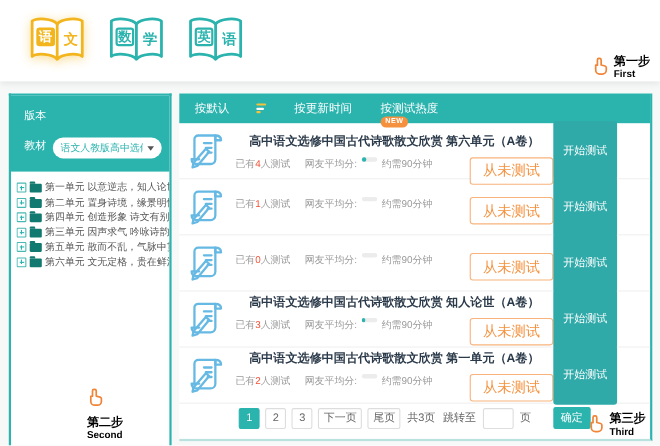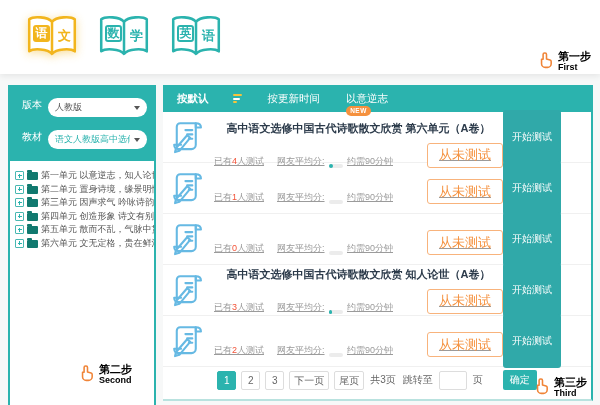--- a/index.html
+++ b/index.html
@@ -25,21 +25,21 @@
   .book.active .char1{background:#f2b51d;color:#fff;}
   .book.active .char2{color:#f2b51d;}
   .book.inactive .char1{border:2px solid #2bb3ae;color:#2bb3ae;background:#fff;line-height:13px;}
   .book.inactive .char2{color:#2bb3ae;}
   
   .step{position:absolute;display:flex;align-items:flex-start;gap:3px;color:#000000;z-index:5;}
   .step .txt{line-height:1.05;}
   .step .t1{font-size:11px;font-weight:bold;}
   .step .t2{font-size:9px;font-weight:bold;}
   .step-1{top:51px;right:9px;}
-  .step-2{bottom:18px;left:79px;}
+  .step-2{bottom:5px;left:79px;flex-direction:column;}
   .step-3{bottom:5px;right:13px;}
   
   .sidebar{
     position:absolute;left:8px;top:85px;bottom:0;width:148px;background:#fff;
     border:2px solid #2bb3ae;border-bottom:none;box-sizing:border-box;
   }
   .side-head{background:#2bb3ae;padding:11px 7px 12px;}
   .side-row{display:flex;}
   .side-row + .side-row{margin-top:13px;}
   .side-label{color:#fff;font-size:10px;margin:0 6px 0 5px;flex:none;}
@@ -59,34 +59,34 @@
   .expand::after{top:1.5px;bottom:1.5px;left:3px;width:1px;}
   .folder{width:11px;height:8px;background:#11796f;border-radius:1px;position:relative;flex:none;margin-top:1px;}
   .folder::before{content:"";position:absolute;top:-2px;left:0;width:5px;height:2px;background:#11796f;border-radius:1px 1px 0 0;}
   
   .main{
     position:absolute;left:163px;top:85px;right:7px;bottom:4px;background:#fff;
     border-right:2px solid #2bb3ae;border-bottom:2px solid #b9e2df;box-sizing:border-box;
   }
   .sort-bar{height:27px;background:#2bb3ae;display:flex;align-items:center;padding:0 14px;gap:26px;}
   .tab{color:#fff;font-size:10.5px;display:flex;align-items:center;gap:5px;cursor:pointer;}
-  .tab.active{font-weight:bold;gap:24px;}
+  .tab.active{font-weight:normal;gap:24px;}
   .sort-icon{display:inline-flex;flex-direction:column;gap:1.5px;}
   .sort-icon i{display:block;height:2px;background:#f5c33b;border-radius:1px;}
   .sort-icon i:nth-child(1){width:9px;}
   .sort-icon i:nth-child(2){width:7px;background:#fff;}
   .sort-icon i:nth-child(3){width:4px;}
   
   .test-row{height:50px;border-bottom:1px solid #f0f0f0;display:flex;align-items:center;padding:0 0 0 6px;position:relative;}
   .scroll-icon{flex:none;width:38px;height:38px;}
   .test-body{flex:1;margin-left:7px;min-width:0;}
   .title-row{display:flex;align-items:center;gap:5px;flex-direction:column;}
   .new-badge{background:#f5913e;color:#fff;font-size:6.5px;font-weight:bold;padding:1.5px 4px;border-radius:6px;letter-spacing:.5px;line-height:1;}
   .t-title{font-size:11px;font-weight:bold;color:#2b3a4a;white-space:nowrap;}
-  .stats-row{display:flex;align-items:flex-end;margin-top:7px;font-size:9px;color:#9b9b9b;white-space:nowrap;text-decoration:underline;}
+  .stats-row{display:flex;align-items:flex-start;margin-top:7px;font-size:9px;color:#9b9b9b;white-space:nowrap;}
   .count{color:#f25338;}
   .avg-label{margin-left:13px;}
   .bar{width:90px;height:4px;background:#ececec;border-radius:2px;margin:0 4px 0 4px;position:relative;}
   .bar .fill{position:absolute;left:0;top:0;bottom:0;background:#2bb3ae;border-radius:2px;}
   .never-btn{margin-left:34px;border:1px solid #f8b37c;color:#f5913e;background:#fff;font-size:13px;padding:2.5px 11px;border-radius:3px;cursor:pointer;font-family:inherit;}
   .start-btn{
     margin-left:auto;margin-right:30px;flex:none;background:#30a9a9;color:#fff;border:none;
     font-size:10px;padding:20px 9px;border-radius:3px;cursor:pointer;font-family:inherit;
   }
   
@@ -164,24 +164,20 @@
   <span class="txt">
       <div class="t1">第三步</div>
       <div class="t2">Third</div>
     </span>
 </div>
 
 <div class="sidebar">
   <div class="side-head">
     <div class="side-row">
       <span class="side-label">版本</span>
-      <span class="pill v1">
-        <span class="val">人教版</span>
-        <span class="caret"></span>
-      </span>
     </div>
     <div class="side-row">
       <span class="side-label">教材</span>
       <span class="pill v2">
         <span class="val">语文人教版高中选修</span>
         <span class="caret"></span>
       </span>
     </div>
   </div>
   <ul class="units">
@@ -191,26 +187,26 @@
         <span>第一单元 以意逆志，知人论世</span>
       </li>
     <li class="unit">
         <span class="expand"></span>
         <span class="folder"></span>
         <span>第二单元 置身诗境，缘景明情</span>
       </li>
     <li class="unit">
         <span class="expand"></span>
         <span class="folder"></span>
+        <span>第四单元 创造形象 诗文有别</span>
+      </li>
+    <li class="unit">
+        <span class="expand"></span>
+        <span class="folder"></span>
         <span>第三单元 因声求气 吟咏诗韵</span>
-      </li>
-    <li class="unit">
-        <span class="expand"></span>
-        <span class="folder"></span>
-        <span>第四单元 创造形象 诗文有别</span>
       </li>
     <li class="unit">
         <span class="expand"></span>
         <span class="folder"></span>
         <span>第五单元 散而不乱，气脉中贯</span>
       </li>
     <li class="unit">
         <span class="expand"></span>
         <span class="folder"></span>
         <span>第六单元 文无定格，贵在鲜活</span>
@@ -225,21 +221,21 @@
       <span class="sort-icon">
           <i></i>
           <i></i>
           <i></i>
         </span>
     </span>
     <span class="tab">
       <span>按更新时间</span>
     </span>
     <span class="tab">
-      <span>以意逆志</span>
+      <span>按测试热度</span>
     </span>
   </div>
 
   <div id="test-list">
 
     <div class="test-row">
       <span class="scroll-icon">
         <svg width="38" height="38" viewBox="0 0 44 44">
             <g fill="none" stroke="#66b9e3" stroke-width="2.4" stroke-linecap="round" stroke-linejoin="round">
               <path d="M31 6 c4 0 6 2 6 5 h-6 z M31 6 H13 a4 4 0 0 0 -4 4 v23"></path>
@@ -361,20 +357,24 @@
               <path d="M31 6 c4 0 6 2 6 5 h-6 z M31 6 H13 a4 4 0 0 0 -4 4 v23"></path>
               <path d="M31 6 v25 a5 5 0 0 1 -5 5 H11 c-3 0 -5 -2 -5 -5 h8"></path>
               <line x1="19" y1="14" x2="27" y2="14"></line>
               <line x1="21" y1="19" x2="27" y2="19"></line>
               <line x1="23" y1="24" x2="27" y2="24"></line>
               <path d="M8 35 L21 20 l3.5 3 L12 38 l-5 1.5 z"></path>
             </g>
           </svg>
       </span>
       <div class="test-body">
+        <div class="title-row">
+
+          <span class="t-title">高中语文选修中国古代诗歌散文欣赏 第一单元（A卷）</span>
+        </div>
         <div class="stats-row">
           <span><span>已有</span><span class="count">2</span><span>人测试</span></span>
           <span class="avg-label">网友平均分:</span>
           <span class="bar">
               <span class="fill" style="width: 0%;"></span>
             </span>
           <span>约需90分钟</span>
           <button class="never-btn">从未测试</button>
         </div>
       </div>

